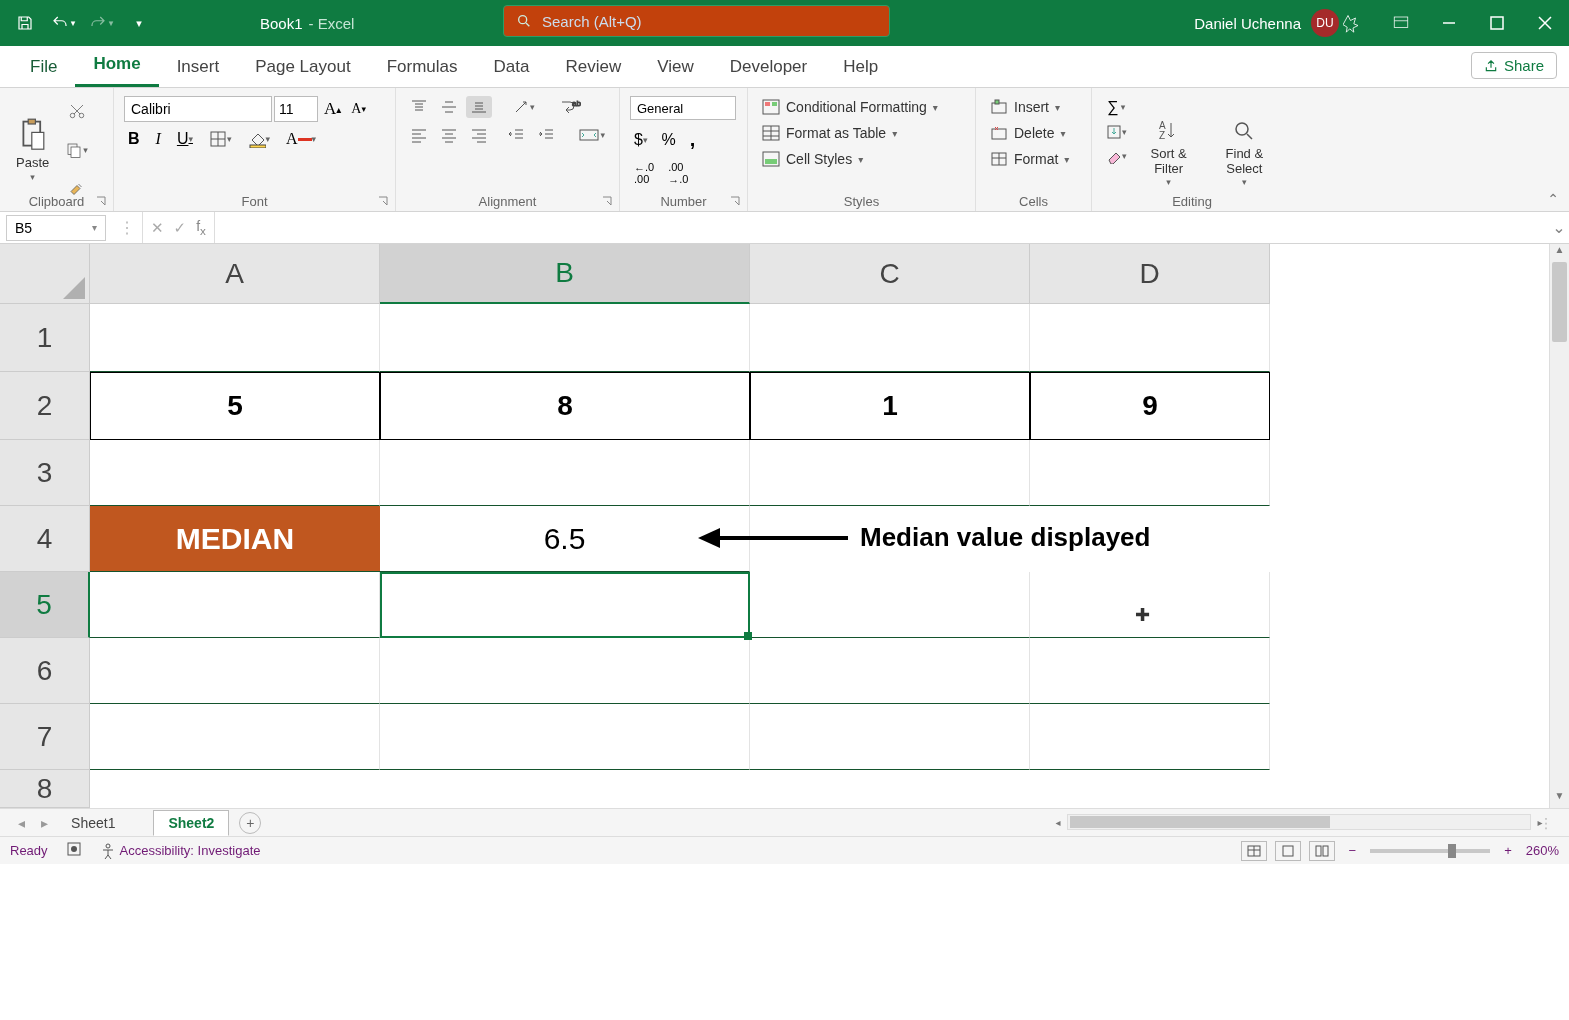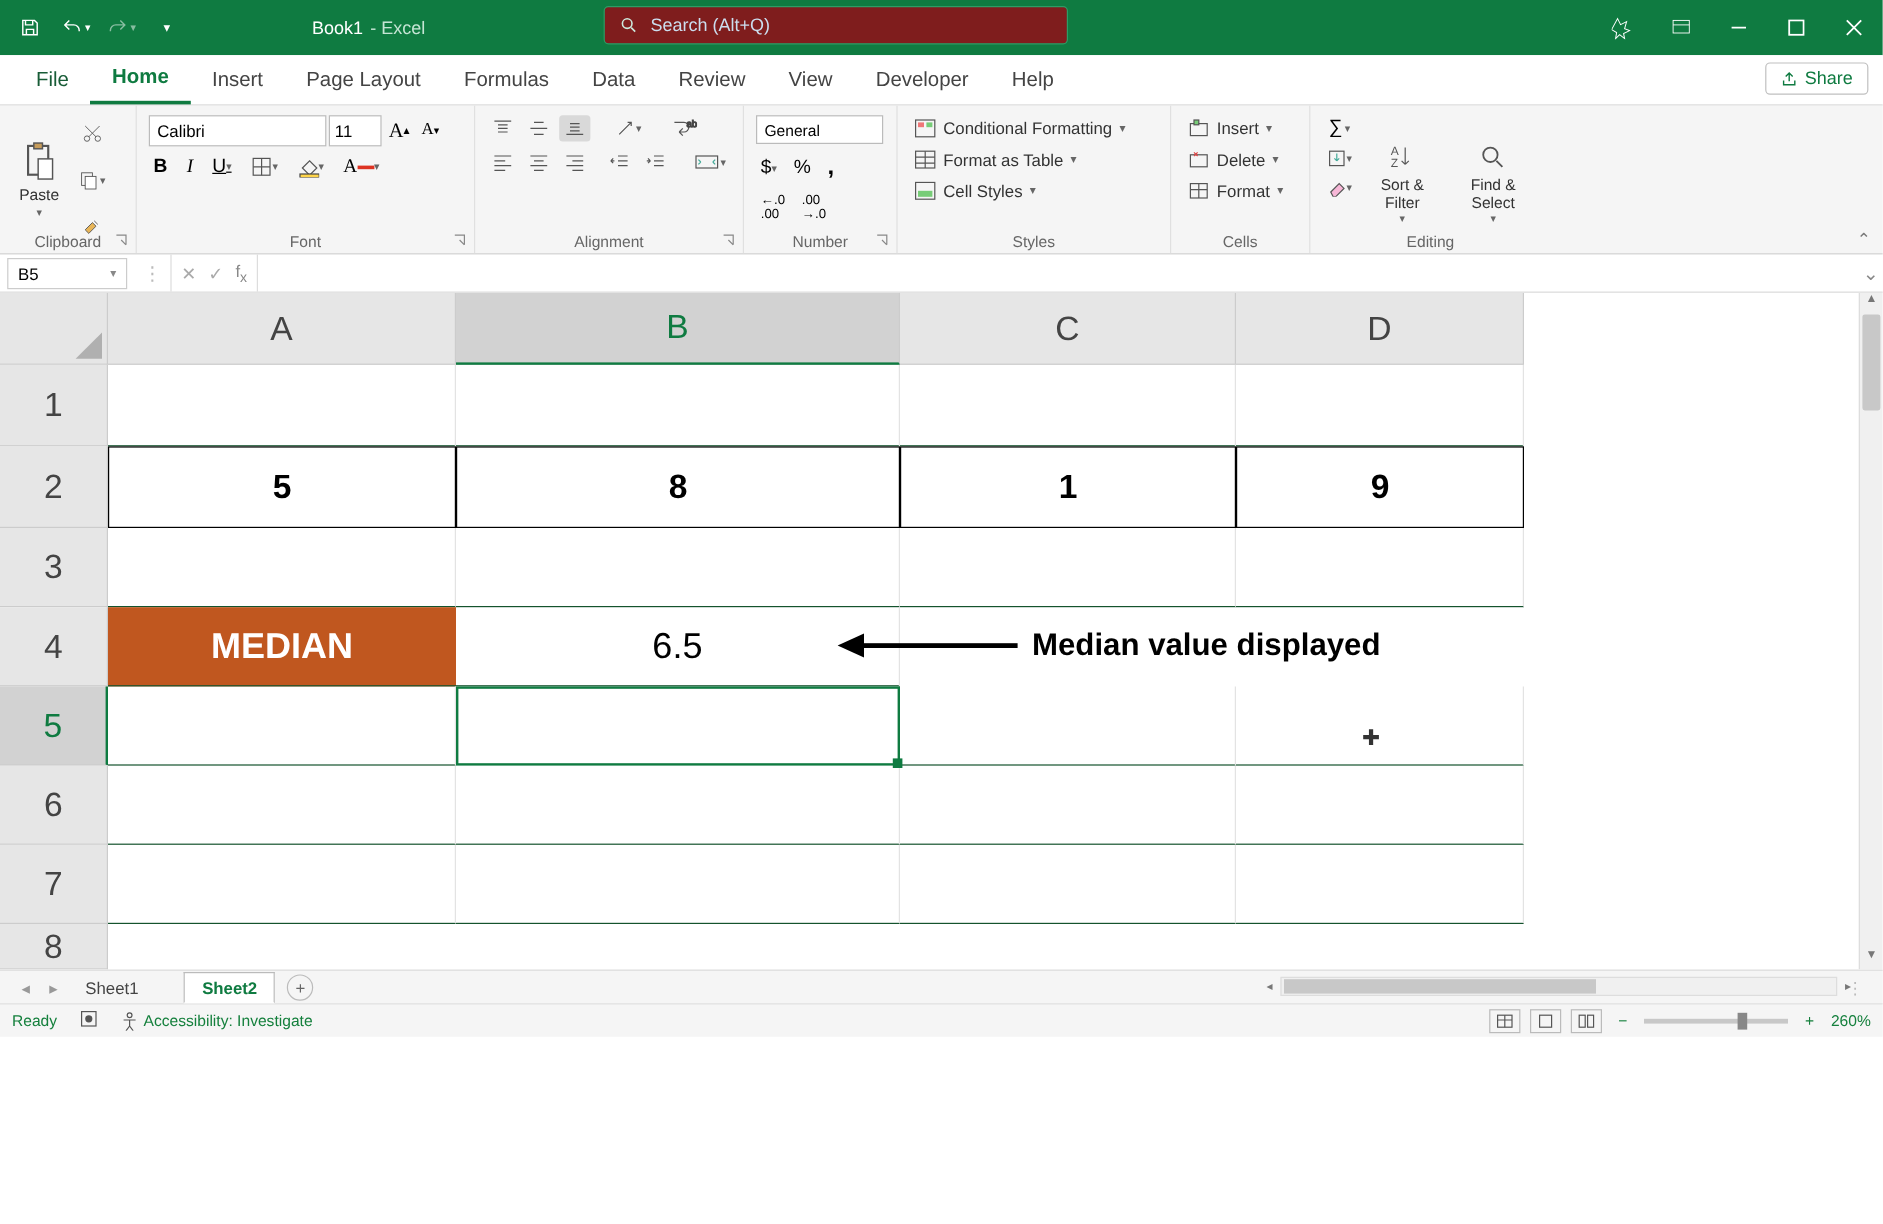--- a/index.html
+++ b/index.html
@@ -5,21 +5,21 @@
   * { box-sizing: border-box; margin: 0; padding: 0; font-family: 'Segoe UI', Arial, sans-serif; }
   body { background:#fff; width:1569px; height:1020px; overflow:hidden; position:relative; }
 
   
   .titlebar { background:#0f7b41; height:46px; display:flex; align-items:center; color:#fff; font-size:14px; position:relative; }
   .qat { display:flex; align-items:center; gap:4px; padding-left:8px; }
   .qat .qbtn { width:34px; height:34px; display:flex; align-items:center; justify-content:center; border-radius:3px; }
   .qat .qbtn svg { fill:#fff; stroke:#fff; }
   .title-center { position:absolute; left:260px; top:0; height:46px; display:flex; align-items:center; font-size:15px; }
   .title-center .dim { color:#c5e5d4; margin-left:6px; }
-  .searchbox { position:absolute; left:503px; top:5px; width:387px; height:32px; background:#7f1d1d; border:1px solid #2d9c65; border-radius:4px; display:flex; align-items:center; padding:0 12px; color:#cde; font-size:15px; }
+  .searchbox { position:absolute; left:503px; top:5px; width:387px; height:32px; background:#c2410c; border:1px solid #2d9c65; border-radius:4px; display:flex; align-items:center; padding:0 12px; color:#cde; font-size:15px; }
   .searchbox svg { margin-right:10px; }
   .user-area { position:absolute; right:230px; top:0; height:46px; display:flex; align-items:center; gap:10px; font-size:15px; }
   .avatar { width:28px; height:28px; border-radius:50%; background:#a52a2a; color:#fff; font-size:12px; display:flex; align-items:center; justify-content:center; }
   .win-ctrl { position:absolute; right:0; top:0; height:46px; display:flex; align-items:center; }
   .win-ctrl .wbtn { width:48px; height:46px; display:flex; align-items:center; justify-content:center; }
   .win-ctrl svg { stroke:#fff; fill:none; }
 
   
   .tabbar { background:#fff; height:42px; display:flex; align-items:flex-end; padding:0 12px; border-bottom:1px solid #d4d4d4; position:relative; }
   .tab { padding:8px 18px 10px 18px; font-size:17px; color:#444; cursor:pointer; }
@@ -84,21 +84,21 @@
   .sheet-nav { color:#999; padding:0 8px; }
   .sheet-tab { padding:4px 14px; border:1px solid transparent; color:#444; }
   .sheet-tab.active { background:#fff; border:1px solid #bbb; border-bottom:1px solid #fff; color:#0f7b41; font-weight:600;margin-left:23px; }
   .sheet-add { width:22px; height:22px; border:1px solid #bbb; border-radius:50%; margin-left:10px; display:flex; align-items:center; justify-content:center; color:#666; font-size:14px; }
   .hscroll { position:absolute; right:20px; top:4px; width:500px; height:18px; display:flex; align-items:center; }
   .hscroll .tr { flex:1; height:16px; background:#f0f0f0; border:1px solid #ddd; position:relative; }
   .hscroll .tr .th { position:absolute; left:2px; top:1px; width:260px; height:12px; background:#c8c8c8; }
   .hscroll .ar { width:18px; text-align:center; color:#777; font-size:10px; }
 
   
-  .statusbar { height:28px; background:#f5f5f5; border-top:1px solid #ddd; display:flex; align-items:center; padding:0 10px; font-size:13px; color:#15803d; justify-content:space-between; }
+  .statusbar { height:28px; background:#f5f5f5; border-top:1px solid #ddd; display:flex; align-items:center; padding:0 10px; font-size:13px; color:#701a75; justify-content:space-between; }
   .status-left { display:flex; align-items:center; gap:18px; }
   .status-right { display:flex; align-items:center; gap:8px; }
   .view-btn { width:26px; height:20px; border:1px solid #bbb; display:flex; align-items:center; justify-content:center; }
   .zoom-slider { width:120px; height:4px; background:#c8c8c8; position:relative; }
   .zoom-slider .zh { position:absolute; left:78px; top:-5px; width:8px; height:14px; background:#888; }
   .collapse-ribbon { position:absolute; right:10px; bottom:4px; font-size:14px; color:#777; }
 </style>
 </head>
 <body>
 
@@ -128,20 +128,26 @@
   <div class="title-center">
     <span>Book1</span>
     <span class="dim"> - Excel</span>
   </div>
   <div class="searchbox">
     <svg width="16" height="16" viewBox="0 0 24 24">
         <circle cx="10" cy="10" r="6" fill="none" stroke="#cdeadd" stroke-width="2"></circle>
         <path d="M15 15l5 5" stroke="#cdeadd" stroke-width="2"></path>
       </svg>
     <span>Search (Alt+Q)</span>
+  </div>
+  <div class="user-area">
+    <span>Daniel Uchenna</span>
+    <div class="avatar">
+        <span>DU</span>
+      </div>
   </div>
   <div class="win-ctrl">
     <div class="wbtn">
         <svg width="20" height="20" viewBox="0 0 24 24">
           <path d="M6 3l3 6 6-3-2 7 5 2-6 3 1 5-5-4-4 4 1-6-5-3z" stroke="#fff" fill="none"></path>
         </svg>
       </div>
     <div class="wbtn">
         <svg width="18" height="18" viewBox="0 0 24 24">
           <rect x="3" y="4" width="18" height="14" stroke="#fff" fill="none"></rect>

